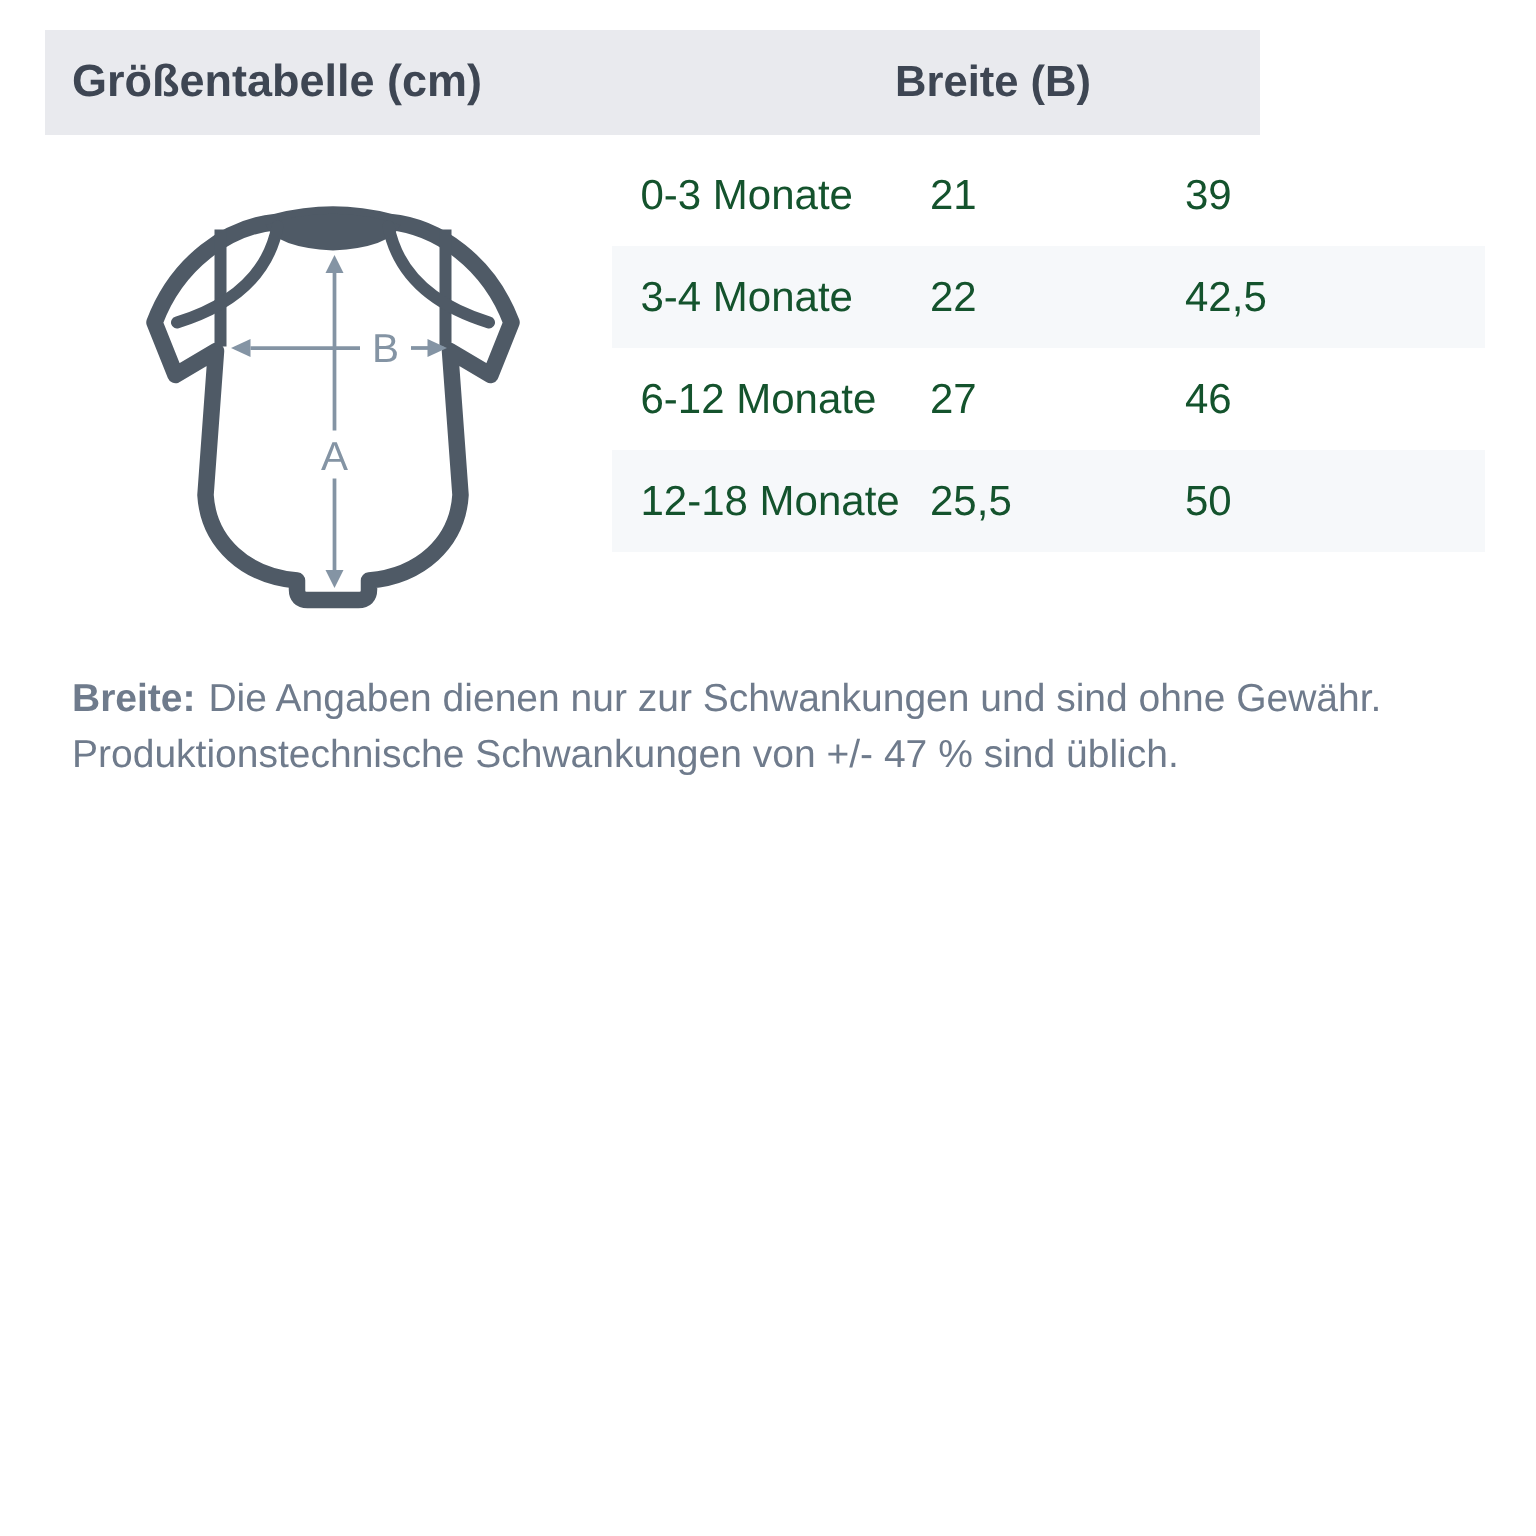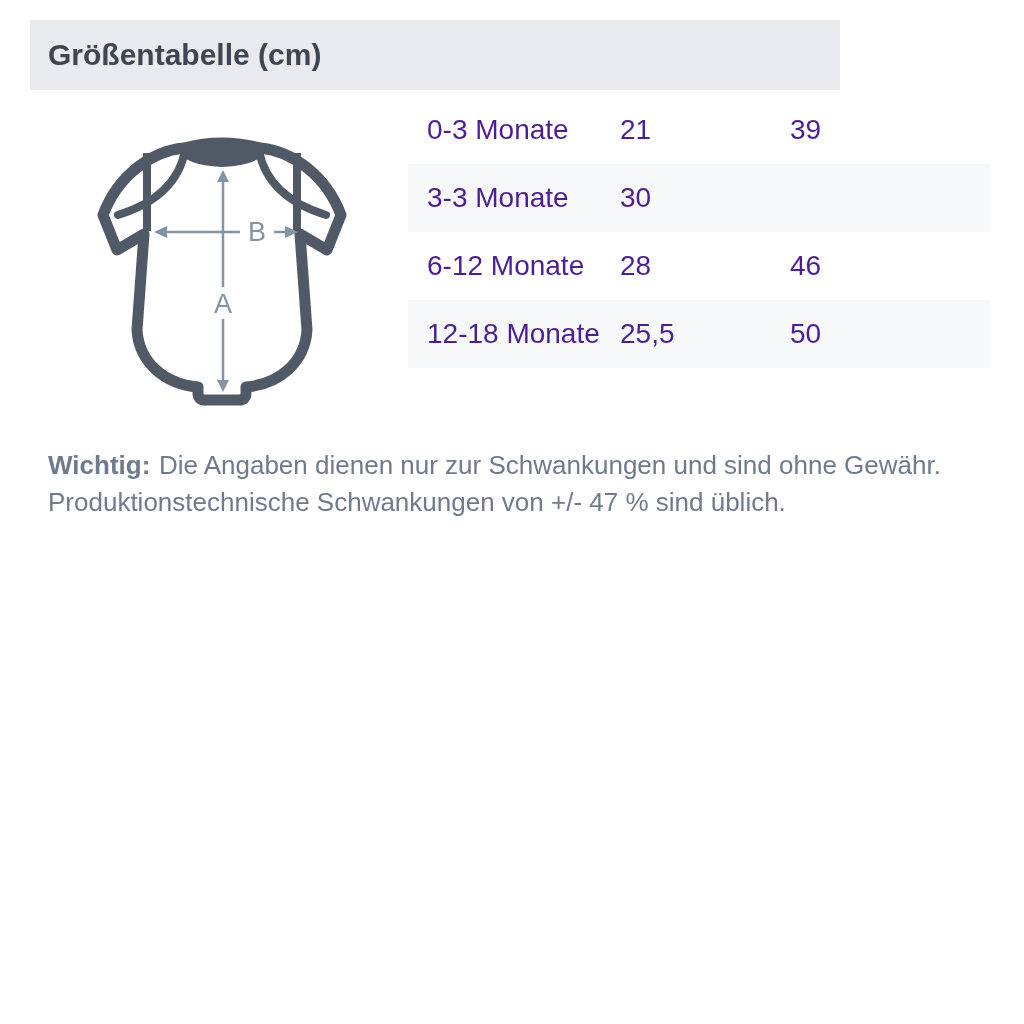--- a/index.html
+++ b/index.html
@@ -19,21 +19,21 @@
   .col-head{
     position:absolute;top:0;height:70px;line-height:70px;width:170px;
     text-align:center;font-size:29px;font-weight:bold;color:#3e4653;white-space:nowrap;
   }
   .col-head.breite{left:547px;}
   .col-head.hoehe{left:720px;}
   
   .rows{position:absolute;left:408px;top:96px;width:582px;}
   .row{
     display:grid;grid-template-columns:1fr 170px 200px;align-items:center;
-    height:68px;font-size:28px;color:#4c1d95;
+    height:68px;font-size:28px;color:#14532d;
   }
   .row.stripe{background:#f6f8fa;}
   .cell-label{padding-left:19px;text-align:left;white-space:nowrap;}
   .cell-val{white-space:nowrap;}
   
   .diagram{position:absolute;left:90px;top:137px;width:264px;height:270px;}
   .diagram svg{display:block;}
   .diagram text{
     font-family:"Liberation Sans","DejaVu Sans",sans-serif;
     font-size:27px;fill:#8494a4;
@@ -45,20 +45,21 @@
   }
   .note .bold{font-weight:bold;margin-right:0.33em;}
 </style>
 </head>
 <body>
 
 <div id="canvas">
 
   <div class="header-bar">
     <div class="header-title">Größentabelle (cm)</div>
+    <div class="col-head breite">Breite (B)</div>
   </div>
 
   <div class="diagram">
     <svg width="264" height="270" viewBox="0 0 264 270" xmlns="http://www.w3.org/2000/svg">
 
       <path d="M 94,11 C 62,14 28,38 13,78 L 27,113 L 54,97 L 47,193
                C 49,225 74,247 108,250 L 108,256 Q 108,263 115,263 L 149,263 Q 156,263 156,256 L 156,250
                C 190,247 215,225 217,193 L 210,97 L 237,113 L 251,78
                C 236,38 202,14 170,11 Q 132,1 94,11 Z" fill="#ffffff" stroke="#4f5a66" stroke-width="11" stroke-linejoin="round" stroke-linecap="round"></path>
 
@@ -88,33 +89,34 @@
     </svg>
   </div>
 
   <div class="rows">
     <div class="row">
       <div class="cell-label">0-3 Monate</div>
       <div class="cell-val">21</div>
       <div class="cell-val">39</div>
     </div>
     <div class="row stripe">
-      <div class="cell-label">3-3 Monate</div>
-      <div class="cell-val">30</div>
+      <div class="cell-label">3-4 Monate</div>
+      <div class="cell-val">22</div>
+      <div class="cell-val">42,5</div>
     </div>
     <div class="row">
       <div class="cell-label">6-12 Monate</div>
-      <div class="cell-val">28</div>
+      <div class="cell-val">27</div>
       <div class="cell-val">46</div>
     </div>
     <div class="row stripe">
       <div class="cell-label">12-18 Monate</div>
       <div class="cell-val">25,5</div>
       <div class="cell-val">50</div>
     </div>
   </div>
 
   <div class="note">
-    <div><span class="bold">Wichtig:</span><span>Die Angaben dienen nur zur Schwankungen und sind ohne Gewähr.</span></div>
+    <div><span class="bold">Breite:</span><span>Die Angaben dienen nur zur Schwankungen und sind ohne Gewähr.</span></div>
     <div>Produktionstechnische Schwankungen von +/- 47 % sind üblich.</div>
   </div>
 
 </div>
 
 </body></html>

